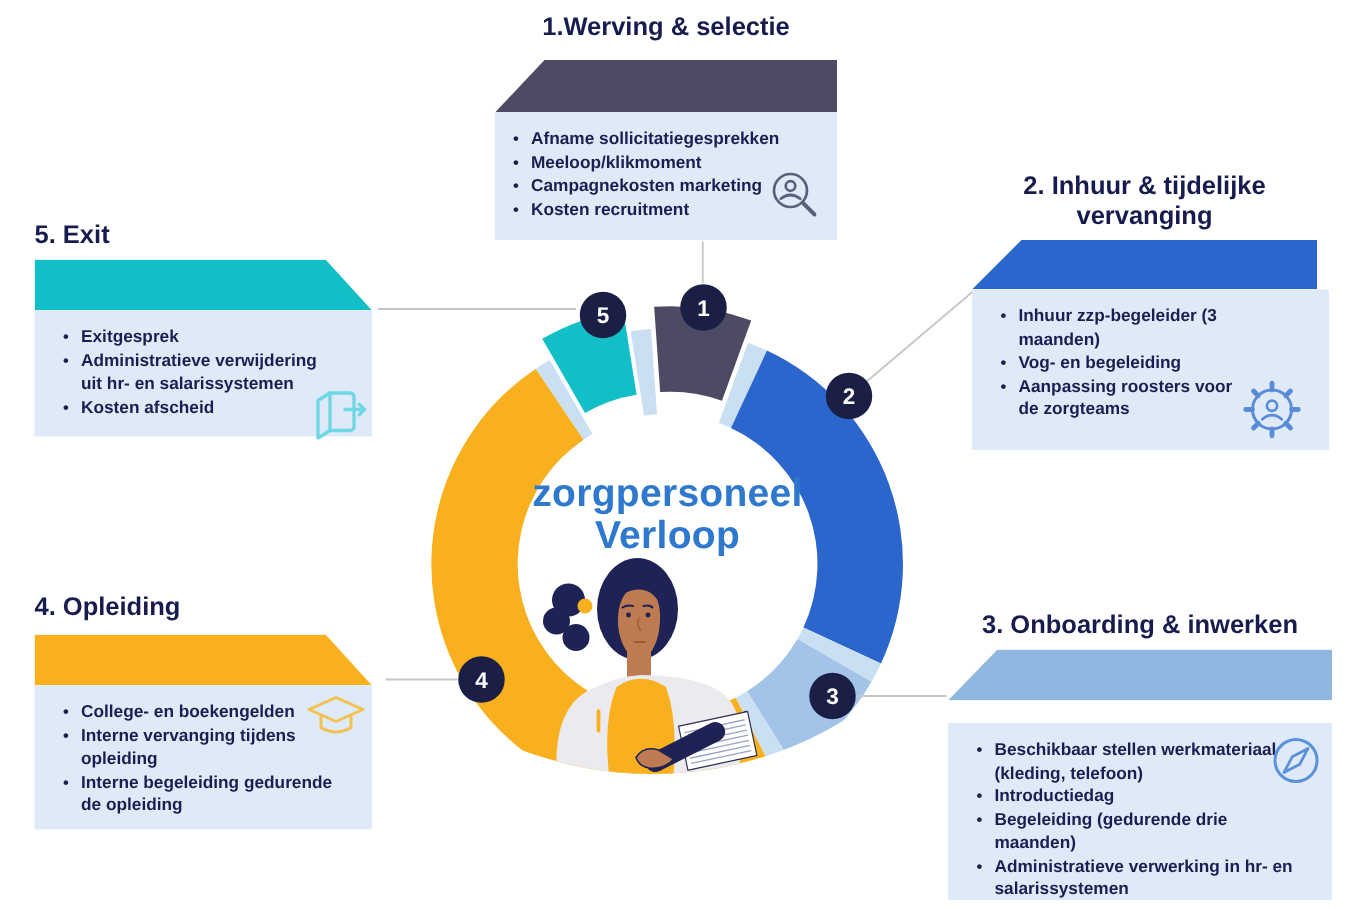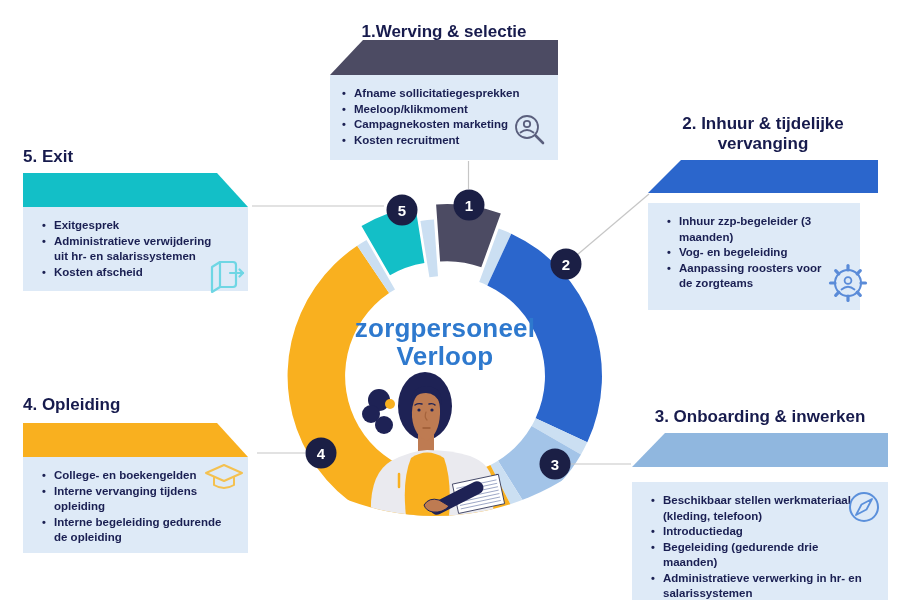--- a/index.html
+++ b/index.html
@@ -121,42 +121,42 @@
         <text x="402" y="215.5" fill="#FFFFFF">5</text>
       </g>
     </g>
   </svg>
 
   <div class="center-label" style="color: rgb(46, 121, 206);">
     <div>zorgpersoneel</div>
     <div>Verloop</div>
   </div>
 
-  <div class="sec-title t-center" style="left:330px;top:8px;width:228px;margin-top:14px;">1.Werving &amp; selectie</div>
+  <div class="sec-title t-center" style="left:330px;top:8px;width:228px;">1.Werving &amp; selectie</div>
   <div class="strip bevel-left" style="left: 330px; top: 40px; width: 228px; height: 35px; background: rgb(76, 75, 99);"></div>
   <div class="boxbody b1" style="left:330px;top:75px;width:228px;height:85px;padding-left:11px;">
     <ul>
       <li>Afname sollicitatiegesprekken</li>
       <li>Meeloop/klikmoment</li>
       <li>Campagnekosten marketing</li>
       <li>Kosten recruitment</li>
     </ul>
     <svg class="boxicon" style="left:180px;top:37px;" width="40" height="44" viewBox="0 0 40 44">
       <g stroke="#5A5F7D" fill="none" stroke-width="1.8" stroke-linecap="round">
         <circle cx="17" cy="15" r="11"></circle>
         <circle cx="17" cy="12" r="3.2"></circle>
         <path d="M10.5 20.5 q6.5 -5 13 0"></path>
         <line x1="25.5" y1="23.5" x2="33" y2="31" stroke-width="2.6"></line>
       </g>
     </svg>
   </div>
 
   <div class="sec-title t-center" style="left:653px;top:114px;width:220px;">2. Inhuur &amp; tijdelijke vervanging</div>
   <div class="strip bevel-left" style="left: 648px; top: 160px; width: 230px; height: 33px; background: rgb(43, 102, 204);"></div>
-  <div class="boxbody b2" style="left:648px;top:203px;width:212px;height:107px;">
+  <div class="boxbody b2" style="left:648px;top:193px;width:238px;height:107px;">
     <ul>
       <li>Inhuur zzp-begeleider (3 maanden)</li>
       <li>Vog- en begeleiding</li>
       <li>Aanpassing roosters voor de zorgteams</li>
     </ul>
     <svg class="boxicon" style="left:177px;top:57px;" width="46" height="46" viewBox="0 0 46 46">
       <g stroke="#5A8BD8" fill="none" stroke-linecap="round">
         <circle cx="23" cy="23" r="13" stroke-width="2"></circle>
         <g stroke-width="3.2">
           <line x1="23" y1="10" x2="23" y2="5.5"></line>

